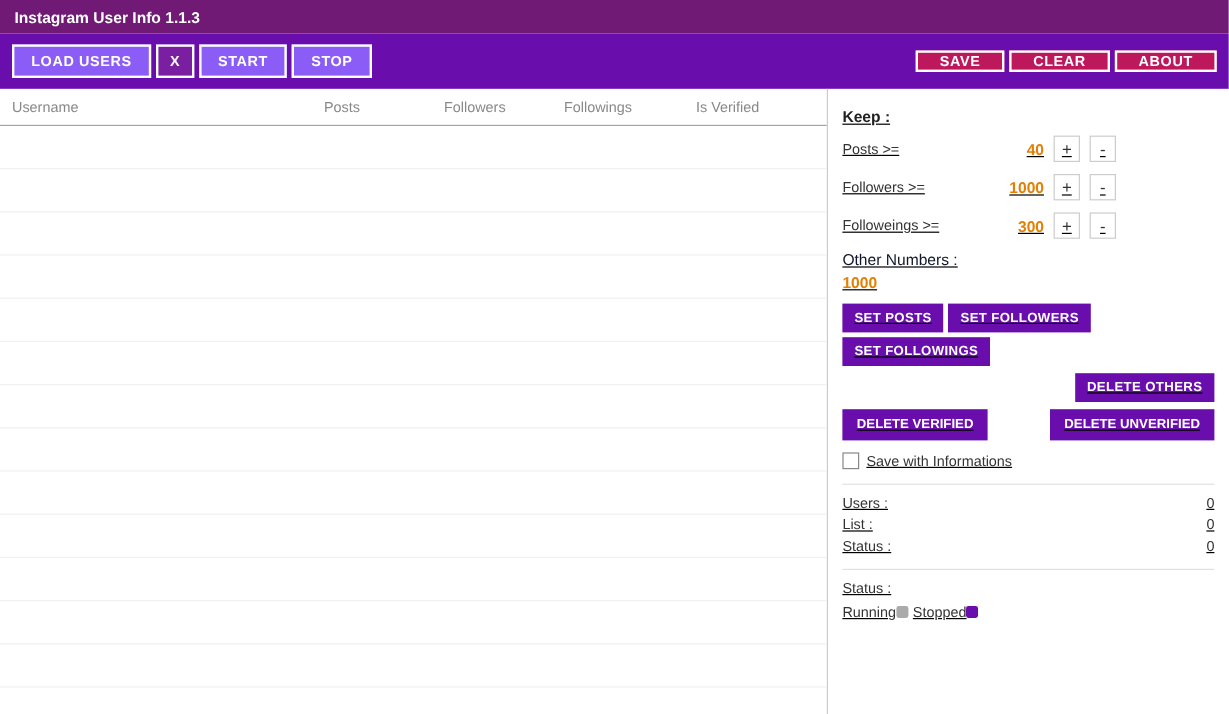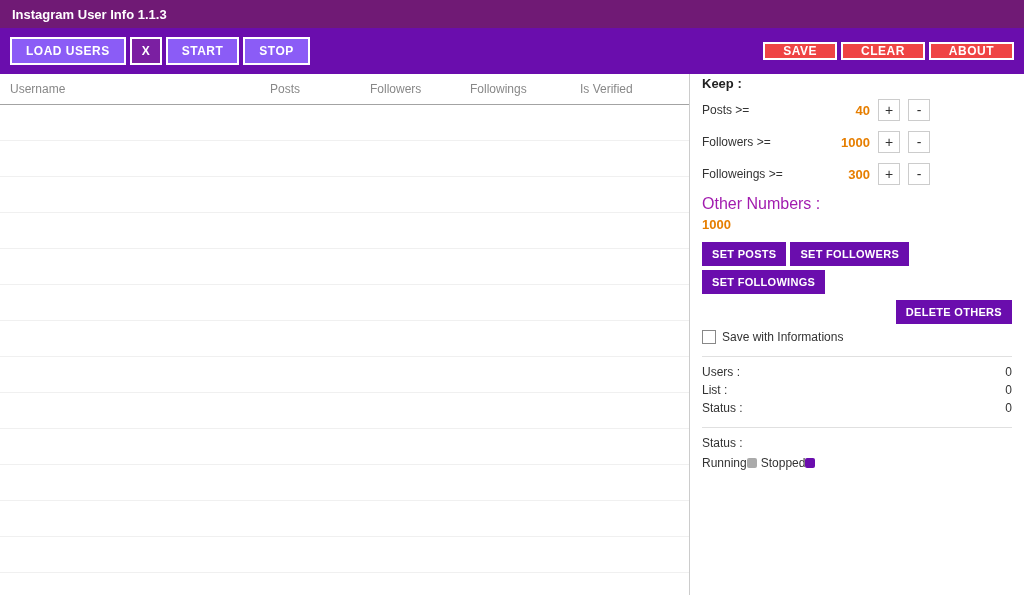--- a/index.html
+++ b/index.html
@@ -44,21 +44,21 @@
       border: 2px solid #fff;
       padding: 5px 10px;
       font-size: 12px;
       font-weight: bold;
       cursor: pointer;
     }
 
     .spacer { flex: 1; }
 
     .right-btn {
-      background: #ef4444;
+      background: #be185d;
       color: white;
       border: 2px solid #fff;
       padding: 0 18px;
       font-size: 12px;
       font-weight: bold;
       cursor: pointer;
       letter-spacing: 0.5px;
     }
 
     
@@ -97,22 +97,23 @@
 
     .table-cell {
       padding: 2px 10px;
       font-size: 12px;
       color: #333;
     }
 
     
     #right-panel {
       flex: 1;
-      padding: 2px 12px;
+      padding: 16px 12px;
       overflow-y: auto;
+      text-decoration: underline;
     }
 
     .keep-label {
       font-size: 13px;
       color: #222;
       margin-bottom: 8px;
       font-weight: bold;
     }
 
     .filter-row {
@@ -143,22 +144,22 @@
       height: 22px;
       cursor: pointer;
       font-size: 14px;
       display: flex;
       align-items: center;
       justify-content: center;
       color: #333;
     }
 
     .other-numbers-label {
-      font-size: 16px;
-      color: #a21caf;
+      font-size: 13px;
+      color: #0f172a;
       margin-bottom: 4px;
     }
 
     .other-numbers-value {
       font-size: 13px;
       color: #e67e00;
       font-weight: bold;
       margin-bottom: 10px;
     }
 
@@ -423,20 +424,24 @@
     <div class="action-btns-row">
       <button class="action-btn">SET POSTS</button>
       <button class="action-btn">SET FOLLOWERS</button>
       <button class="action-btn">SET FOLLOWINGS</button>
     </div>
 
     <div class="action-btns-row" style="justify-content: flex-end;">
       <button class="action-btn">DELETE OTHERS</button>
     </div>
 
+    <div class="delete-row">
+      <button class="delete-btn">DELETE VERIFIED</button>
+      <button class="delete-btn">DELETE UNVERIFIED</button>
+    </div>
 
     <div class="save-info-row">
       <div class="checkbox-box"></div>
       <span class="save-info-label">Save with Informations</span>
     </div>
 
     <hr class="divider">
 
     <div class="stats-section">
       <div class="stat-row">

